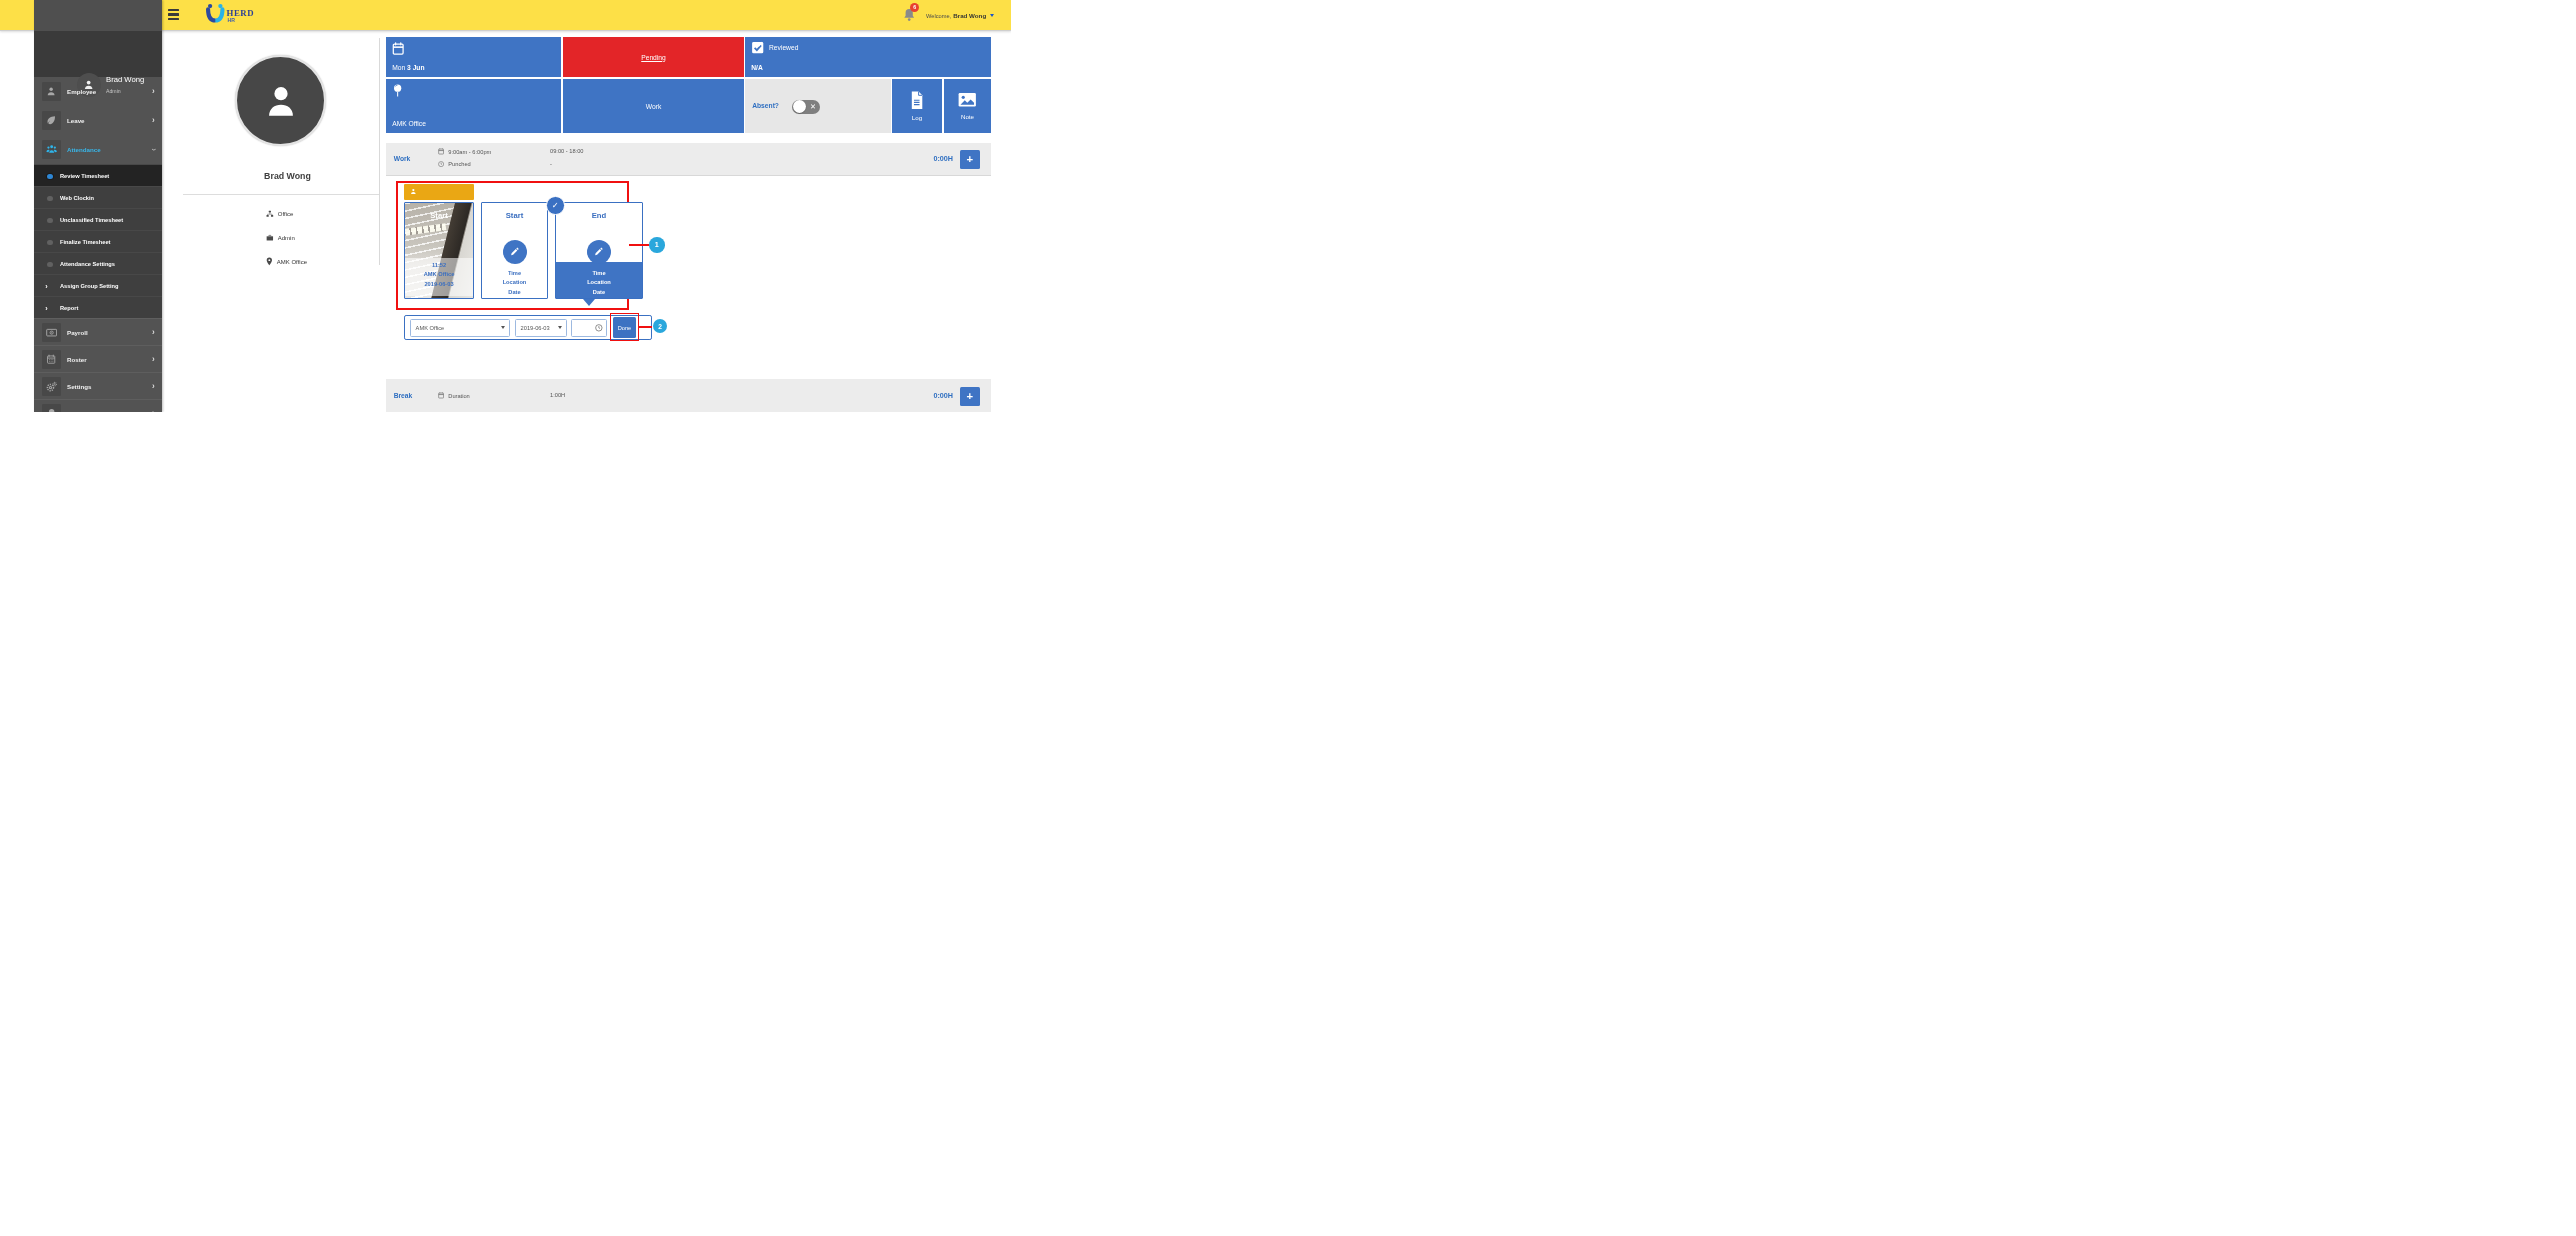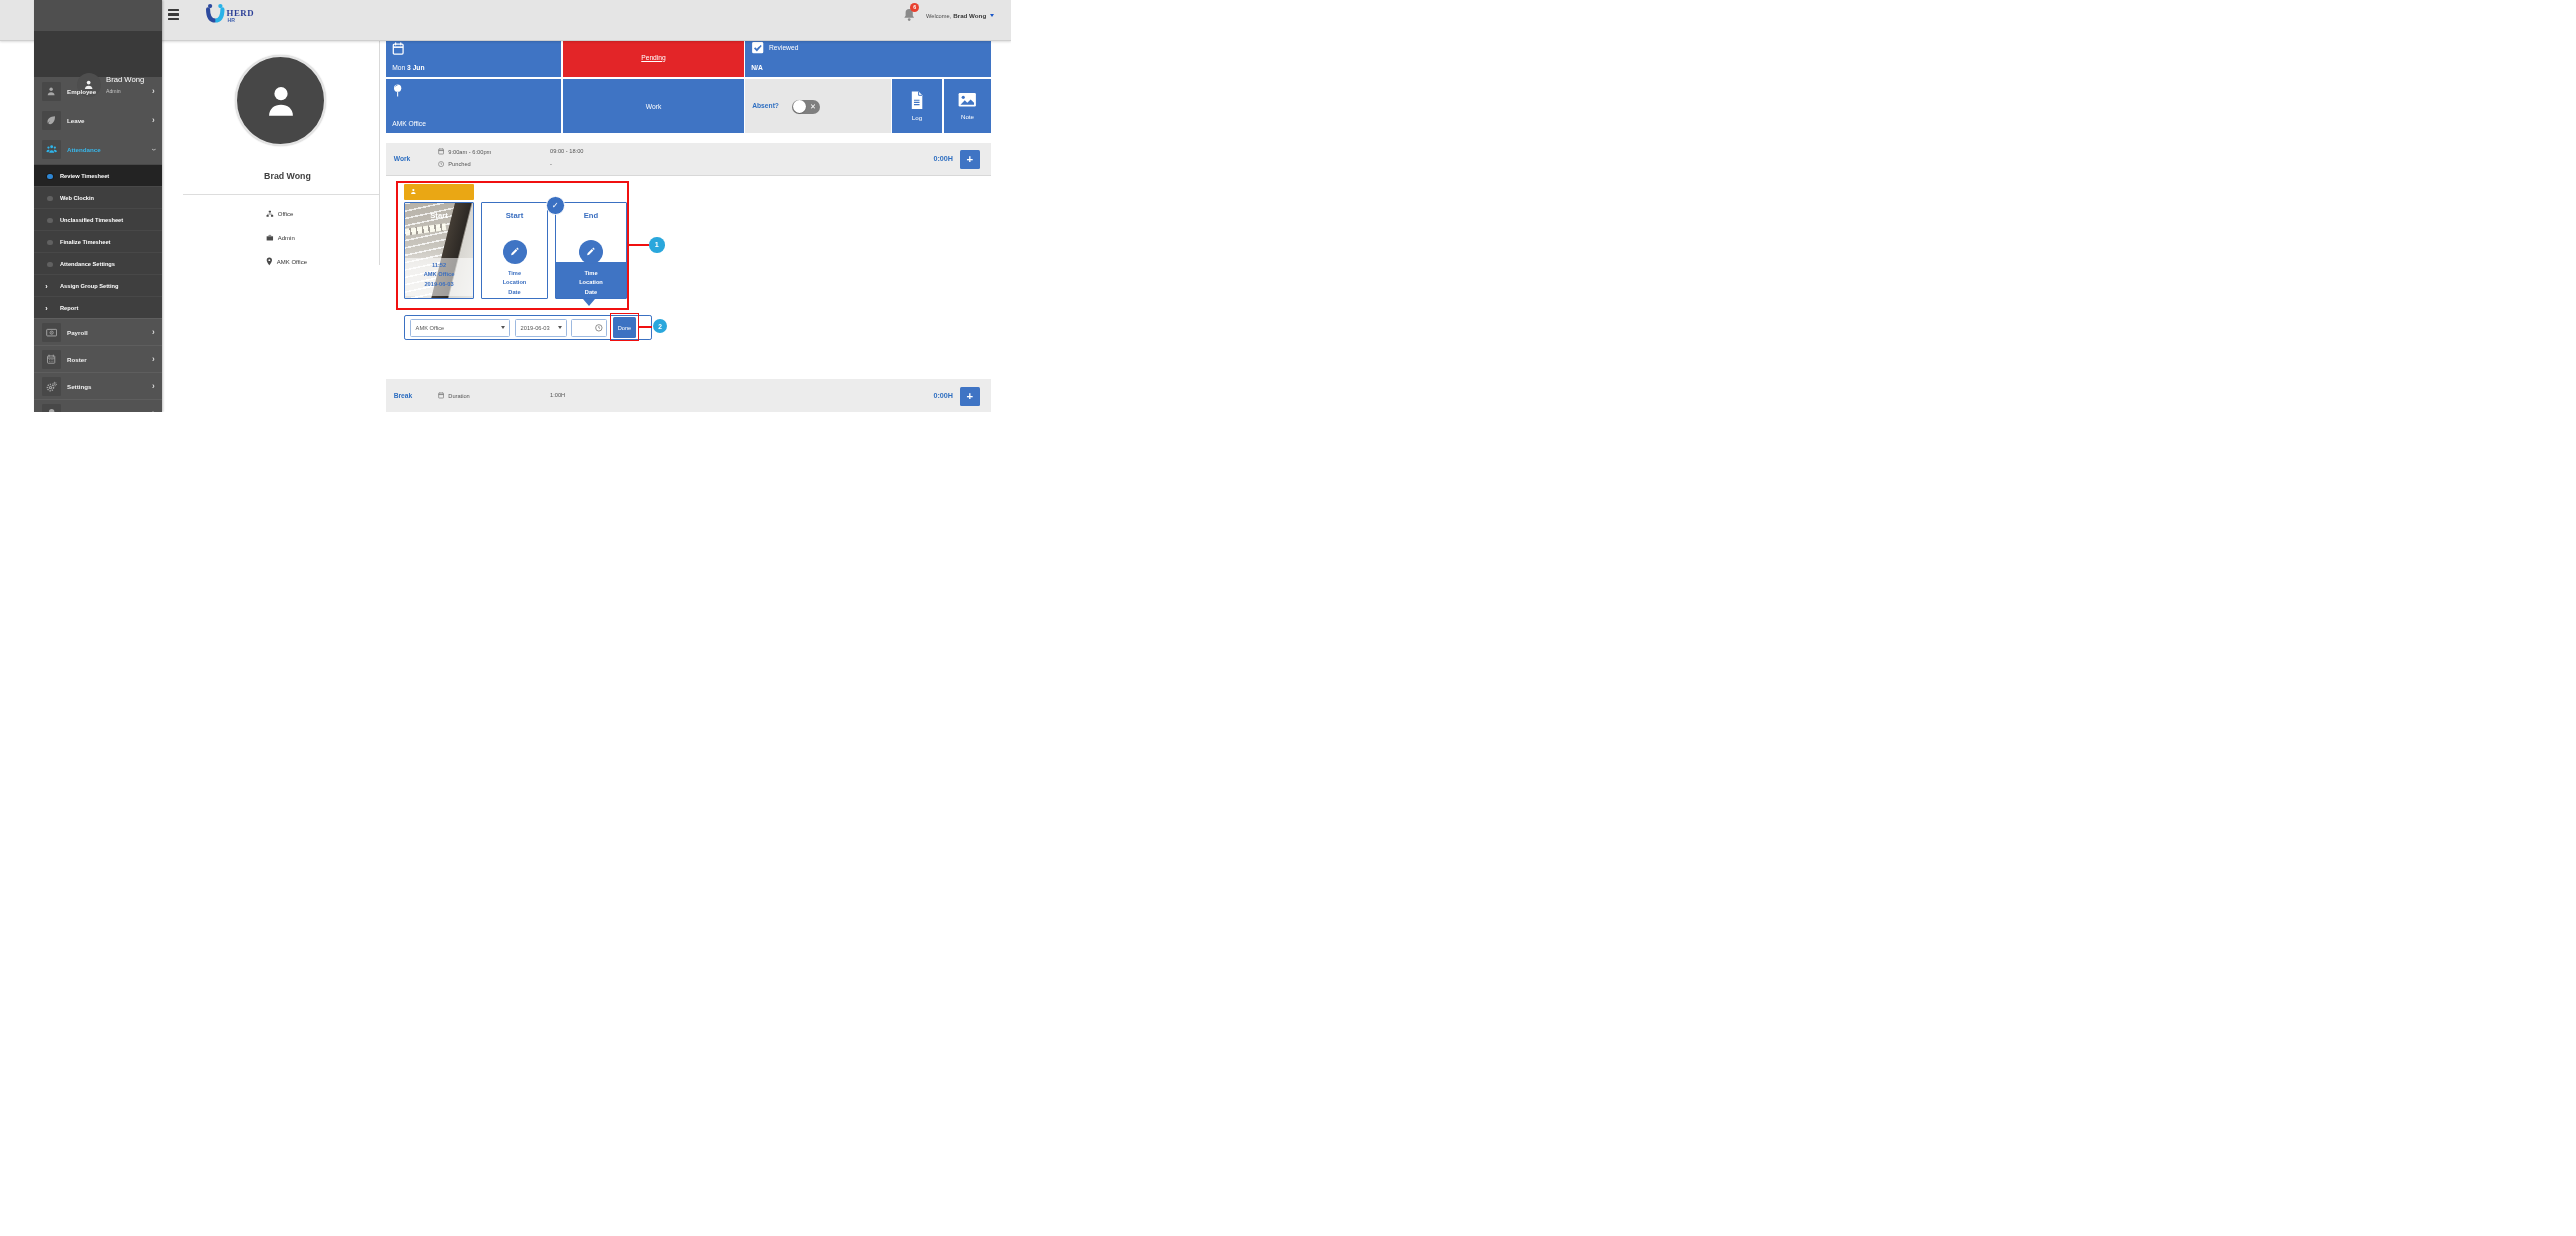--- a/index.html
+++ b/index.html
@@ -2,21 +2,21 @@
 <html style="font-size:8.2px"><head>
 <meta charset="utf-8">
 <style>
   * { margin:0; padding:0; box-sizing:border-box; }
   html,body { background:#fff; }
   body { font-family:"Liberation Sans","DejaVu Sans",sans-serif; }
   .canvas { position:relative; width:1011px; height:412px; background:#fff; overflow:hidden; }
   .abs { position:absolute; }
 
   
-  .header { position:absolute; left:0; top:0; width:1011px; height:41px; background:#e5e5e5;
+  .header { position:absolute; left:0; top:0; width:1011px; height:31px; background:#fde047;
             border-bottom:0.5px solid #cfcfcf; box-shadow:0 1px 2.1px rgba(0,0,0,.14); z-index:5; }
   .hamburger { left:168px; top:9.3px; width:11.3px; height:12px; cursor:pointer; }
   .hamburger i { display:block; width:11.3px; height:2.1px; background:#3a3a3a; border-radius:0.5px; margin-bottom:2.1px; }
   .logo { left:206px; top:3.1px; width:62px; height:25px; }
   .logo-txt { position:absolute; left:20.6px; top:4.6px; font-family:"Liberation Serif","DejaVu Serif",serif;
               font-weight:bold; font-size:8.8px; color:#2b3f97; letter-spacing:0.5px; }
   .logo-sub { position:absolute; left:21.6px; top:14px; font-size:5.2px; font-weight:bold; color:#3e5fae; }
   .bell { left:903px; top:8.2px; width:12.4px; height:14.4px; color:#8a8a8a; cursor:pointer; }
   .bell-badge { left:910px; top:2.6px; width:9.3px; height:9.3px; background:#e8412f; border-radius:50%;
                 color:#fff; font-size:5.2px; font-weight:bold; display:flex; align-items:center; justify-content:center; z-index:6; }
@@ -475,21 +475,21 @@
           <path d="M4.5 19.5l1-4.2 9-9 3.2 3.2-9 9zM15.6 5.2l1.9-1.9 3.2 3.2-1.9 1.9z"></path>
         </svg>
     </div>
     <div class="tld">
       <div>Time</div>
         <div>Location</div>
         <div>Date</div>
     </div>
   </div>
 
-  <div class="pcard" style="left:555px;width:72px;">
+  <div class="pcard" style="left:555px;width:88px;">
     <div class="pcard-endfill"></div>
     <div class="pcard-title">End</div>
     <div class="pcircle">
       <svg width="11.3" height="11.3" viewBox="0 0 24 24" fill="#fff">
           <path d="M4.5 19.5l1-4.2 9-9 3.2 3.2-9 9zM15.6 5.2l1.9-1.9 3.2 3.2-1.9 1.9z"></path>
         </svg>
     </div>
     <div class="tld tld-white">
       <div>Time</div>
         <div>Location</div>

